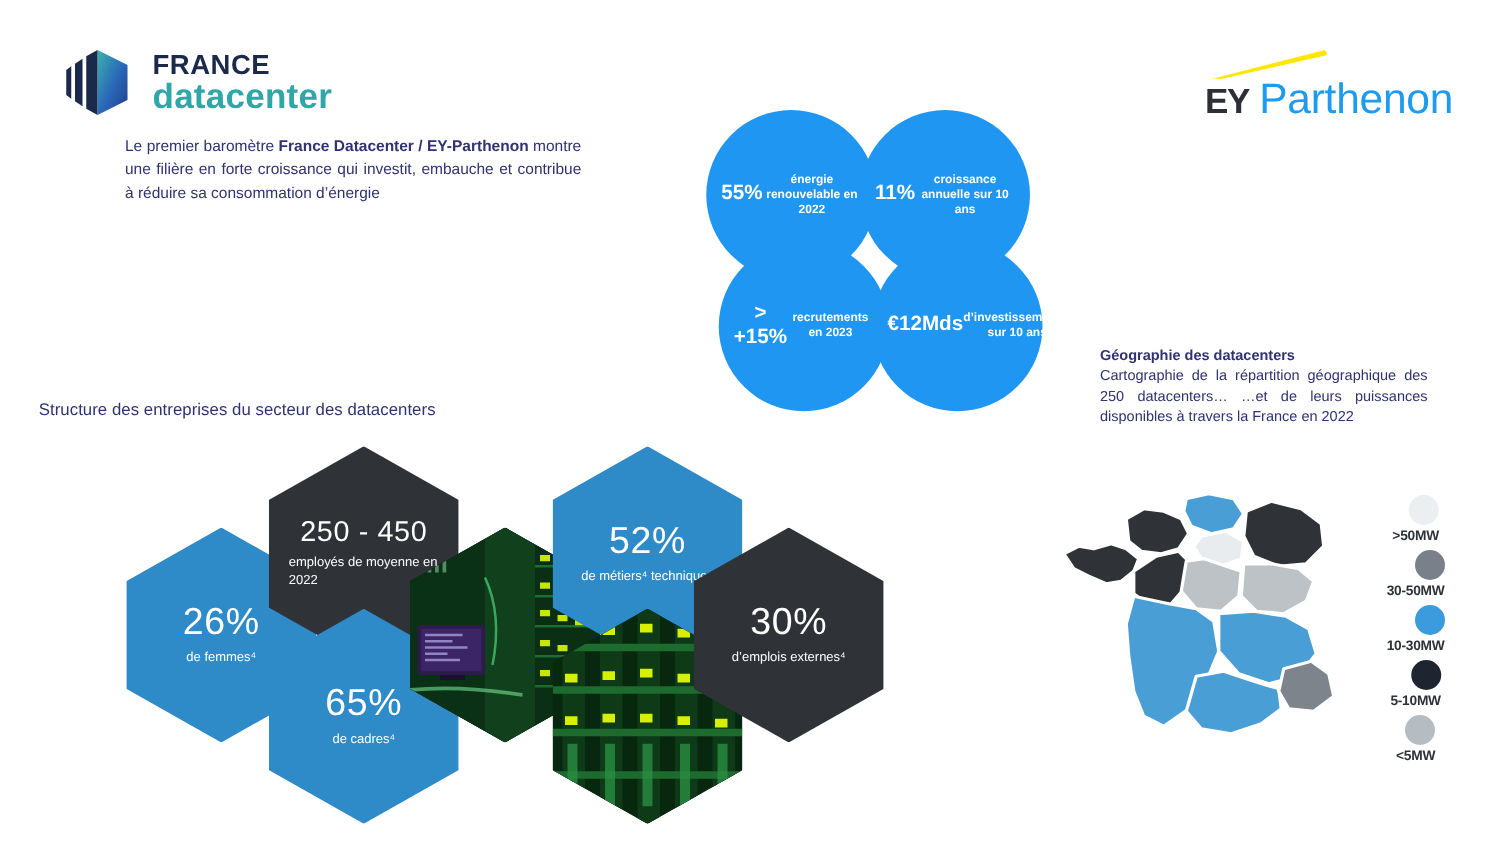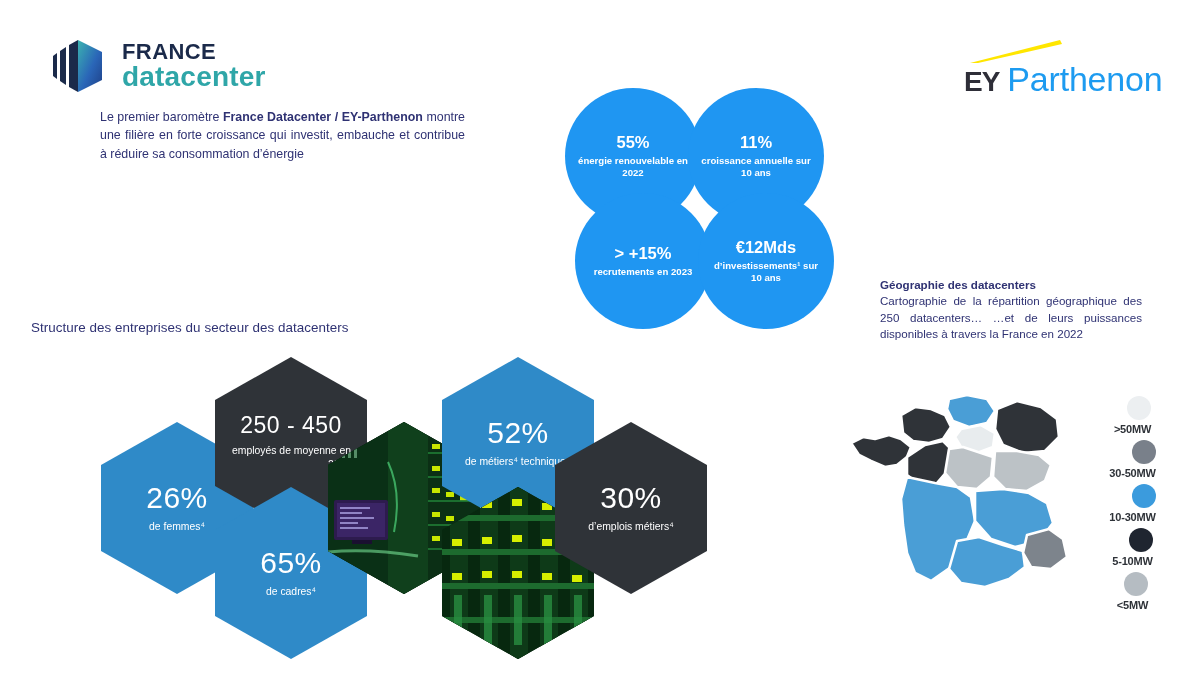--- a/index.html
+++ b/index.html
@@ -69,22 +69,22 @@
   }
   .intro b { font-weight: 700; }
 
   
   .circles { position: absolute; left: 560px; top: 85px; width: 290px; height: 245px; }
   .circ {
     position: absolute;
     border-radius: 50%;
     background: #1f96f2;
     color: #ffffff;
-    display: flex; flex-direction: column;
-    align-items: center; justify-content: center;
+    display: flex; flex-direction: row;
+    align-items: center; justify-content: flex-start;
     text-align: center;
     padding: 6px 12px;
   }
   .circ .big { font-size: 16.5px; font-weight: 700; line-height: 1.15; margin-bottom: 3px; }
   .circ .sub { font-size: 9.6px; font-weight: 700; line-height: 1.26; }
   .circ.c1 { left: 5px;   top: 3px;   width: 136px; height: 136px; }
   .circ.c2 { left: 128px; top: 3px;   width: 136px; height: 136px; }
   .circ.c3 { left: 15px;  top: 108px; width: 136px; height: 136px; }
   .circ.c4 { left: 138px; top: 108px; width: 136px; height: 136px; }
 
@@ -98,21 +98,21 @@
   }
 
   
   .hexwrap { position: absolute; left: 95px; top: 352px; width: 580px; height: 260px; }
   .hex {
     position: absolute;
     width: 152px; height: 172px;
     clip-path: polygon(50% 0%, 100% 25%, 100% 75%, 50% 100%, 0% 75%, 0% 25%);
     display: flex; flex-direction: column;
     align-items: center; justify-content: center;
-    text-align: right;
+    text-align: left;
     color: #ffffff;
     padding: 0 16px;
   }
   .hex .big {
     font-size: 30px; font-weight: 300; line-height: 1;
     letter-spacing: 0.5px; margin-bottom: 7px;
   }
   .hex .sub { font-size: 10.4px; font-weight: 500; line-height: 1.3; }
   .hex.blue { background: #2f8ac8; }
   .hex.dark { background: #2f3338; }
@@ -327,21 +327,21 @@
             <rect x="42" y="108" width="8" height="50"></rect>
           <rect x="72" y="108" width="8" height="50"></rect>
             <rect x="102" y="108" width="8" height="50"></rect>
           <rect x="132" y="108" width="8" height="50"></rect>
         </g>
       </svg>
     </div>
 
     <div class="hex dark h7">
       <div class="big">30%</div>
-      <div class="sub">d’emplois métiers⁴</div>
+      <div class="sub">d’emplois externes⁴</div>
     </div>
   </div>
 
   <div class="geo-title">
     <b>Géographie des datacenters</b>
     <span>Cartographie de la répartition géographique des 250 datacenters… …et de leurs puissances disponibles à travers la France en 2022</span>
   </div>
 
   <div class="map">
     <svg viewBox="0 0 230 215">

